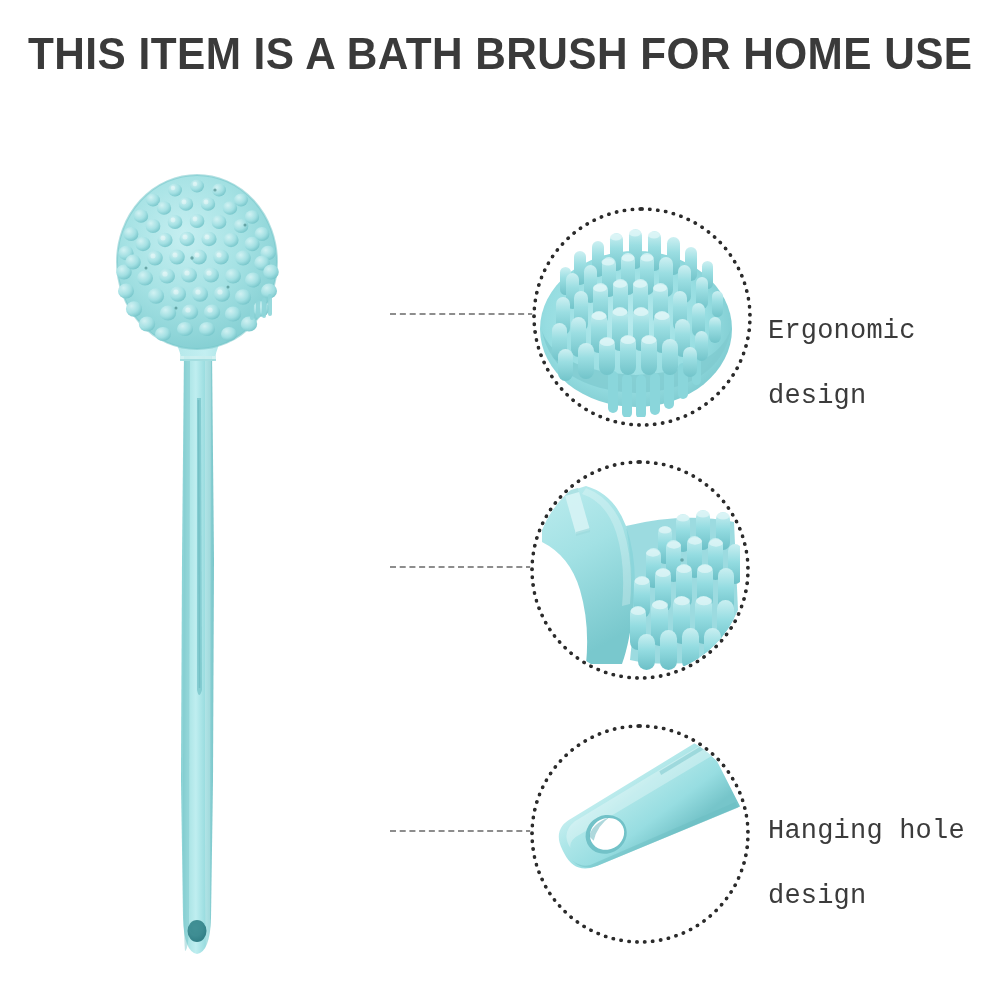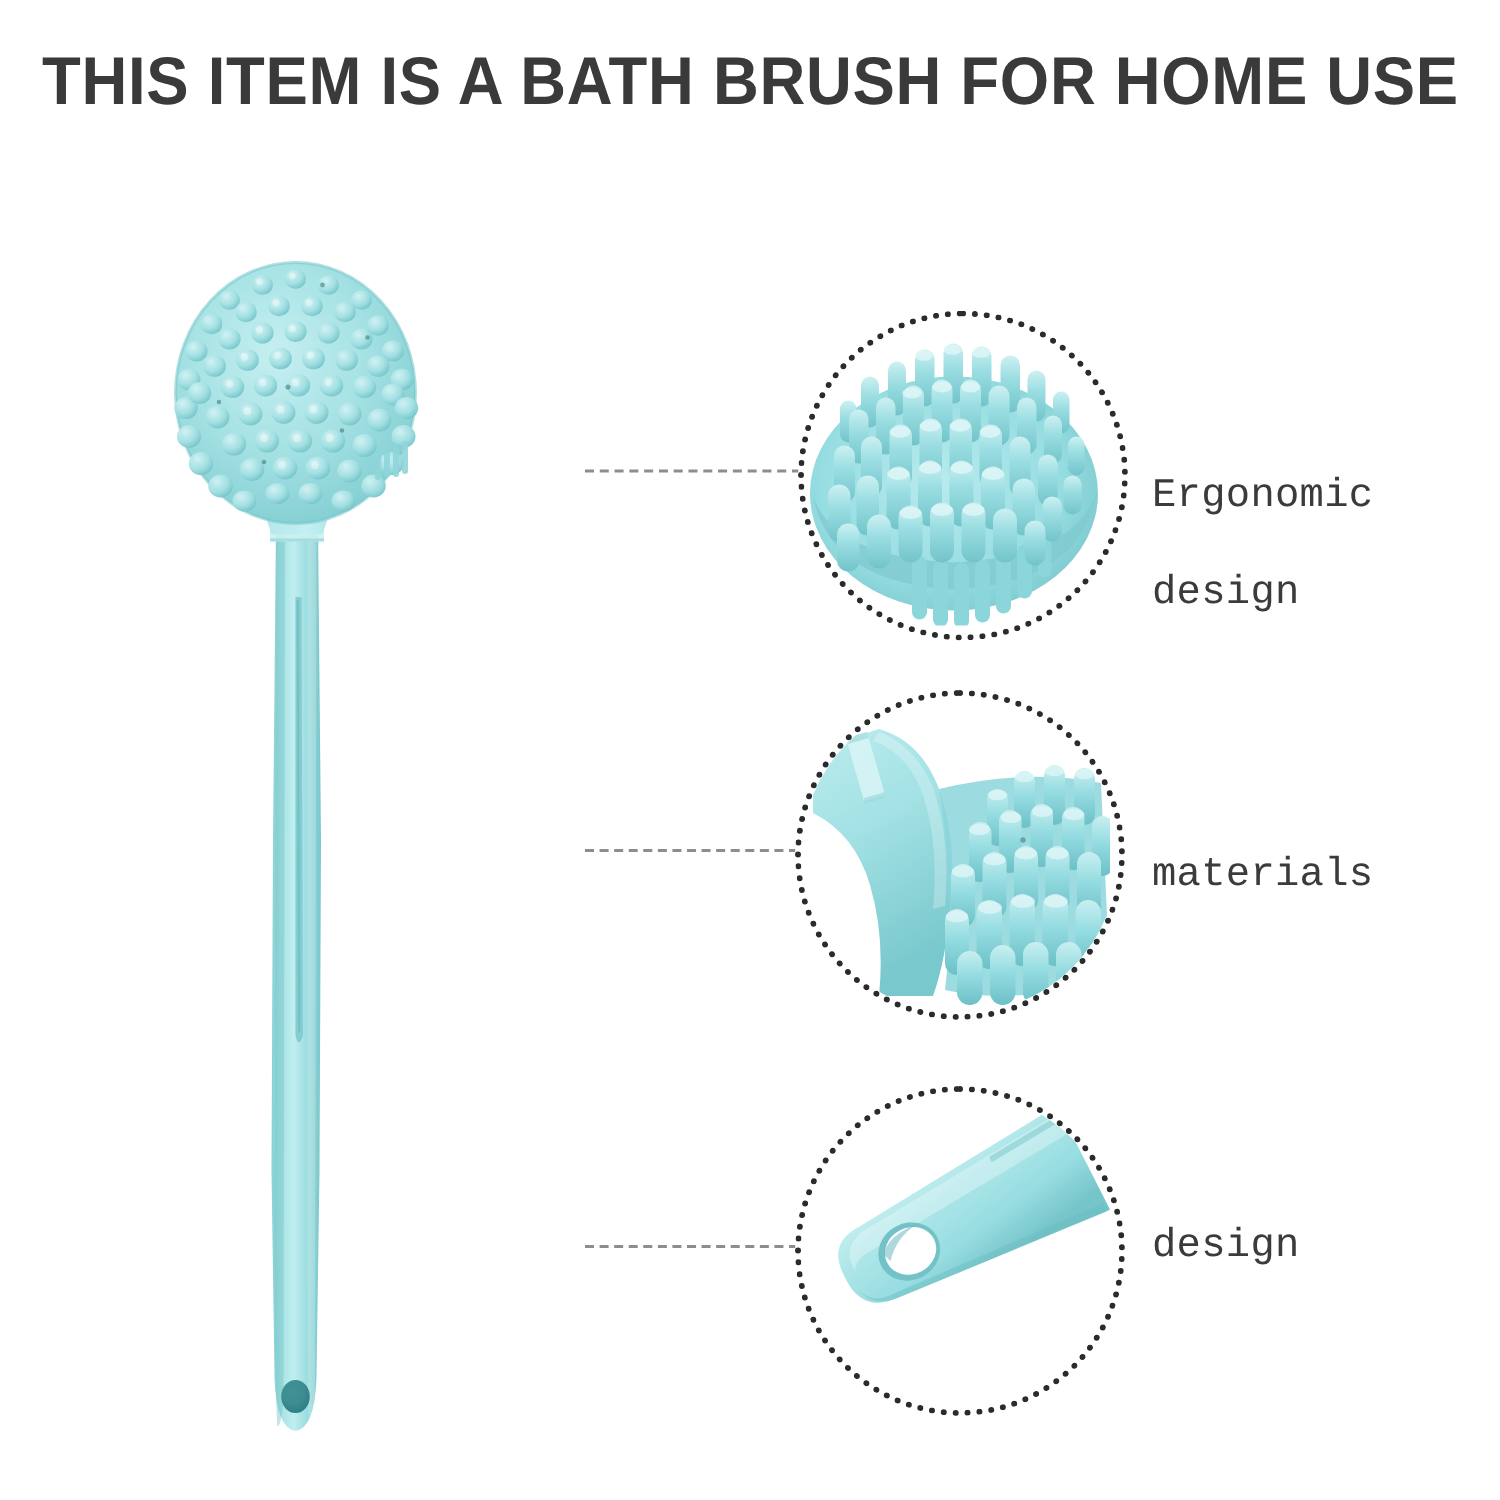--- a/index.html
+++ b/index.html
@@ -454,21 +454,20 @@
             <ellipse cx="148" cy="137" rx="8" ry="4.2"></ellipse>
               <ellipse cx="170" cy="137" rx="8" ry="4.2"></ellipse>
           </g>
 
           <circle cx="148" cy="96" r="1.8" fill="#2e6f6f" opacity="0.5"></circle>
         </svg>
       </div>
     </div>
 
     <div class="label" style="left:768px;top:536px;">
-      <div>materials</div>
     </div>
   </div>
 
   <div>
     <div class="leader" style="left:390px;top:830px;width:142px;"></div>
 
     <div class="circle" style="left:530px;top:724px;">
       <div class="circle-inner">
         <svg width="206" height="206" viewBox="0 0 206 206" xmlns="http://www.w3.org/2000/svg">
           <defs>
@@ -500,17 +499,18 @@
               <ellipse cx="74" cy="92" rx="21" ry="19" fill="#72c2c8"></ellipse>
               <ellipse cx="75" cy="92" rx="17.5" ry="15.5" fill="#ffffff"></ellipse>
               <path d="M 58 86 Q 66 76 86 78 Q 70 80 60 92 Z" fill="#5fb2b9" opacity="0.5"></path>
             </g>
           </g>
         </svg>
       </div>
     </div>
 
     <div class="label" style="left:768px;top:783px;">
+      <div>Hanging hole</div>
       <div>design</div>
     </div>
   </div>
 
 </div>
 
 </body></html>

